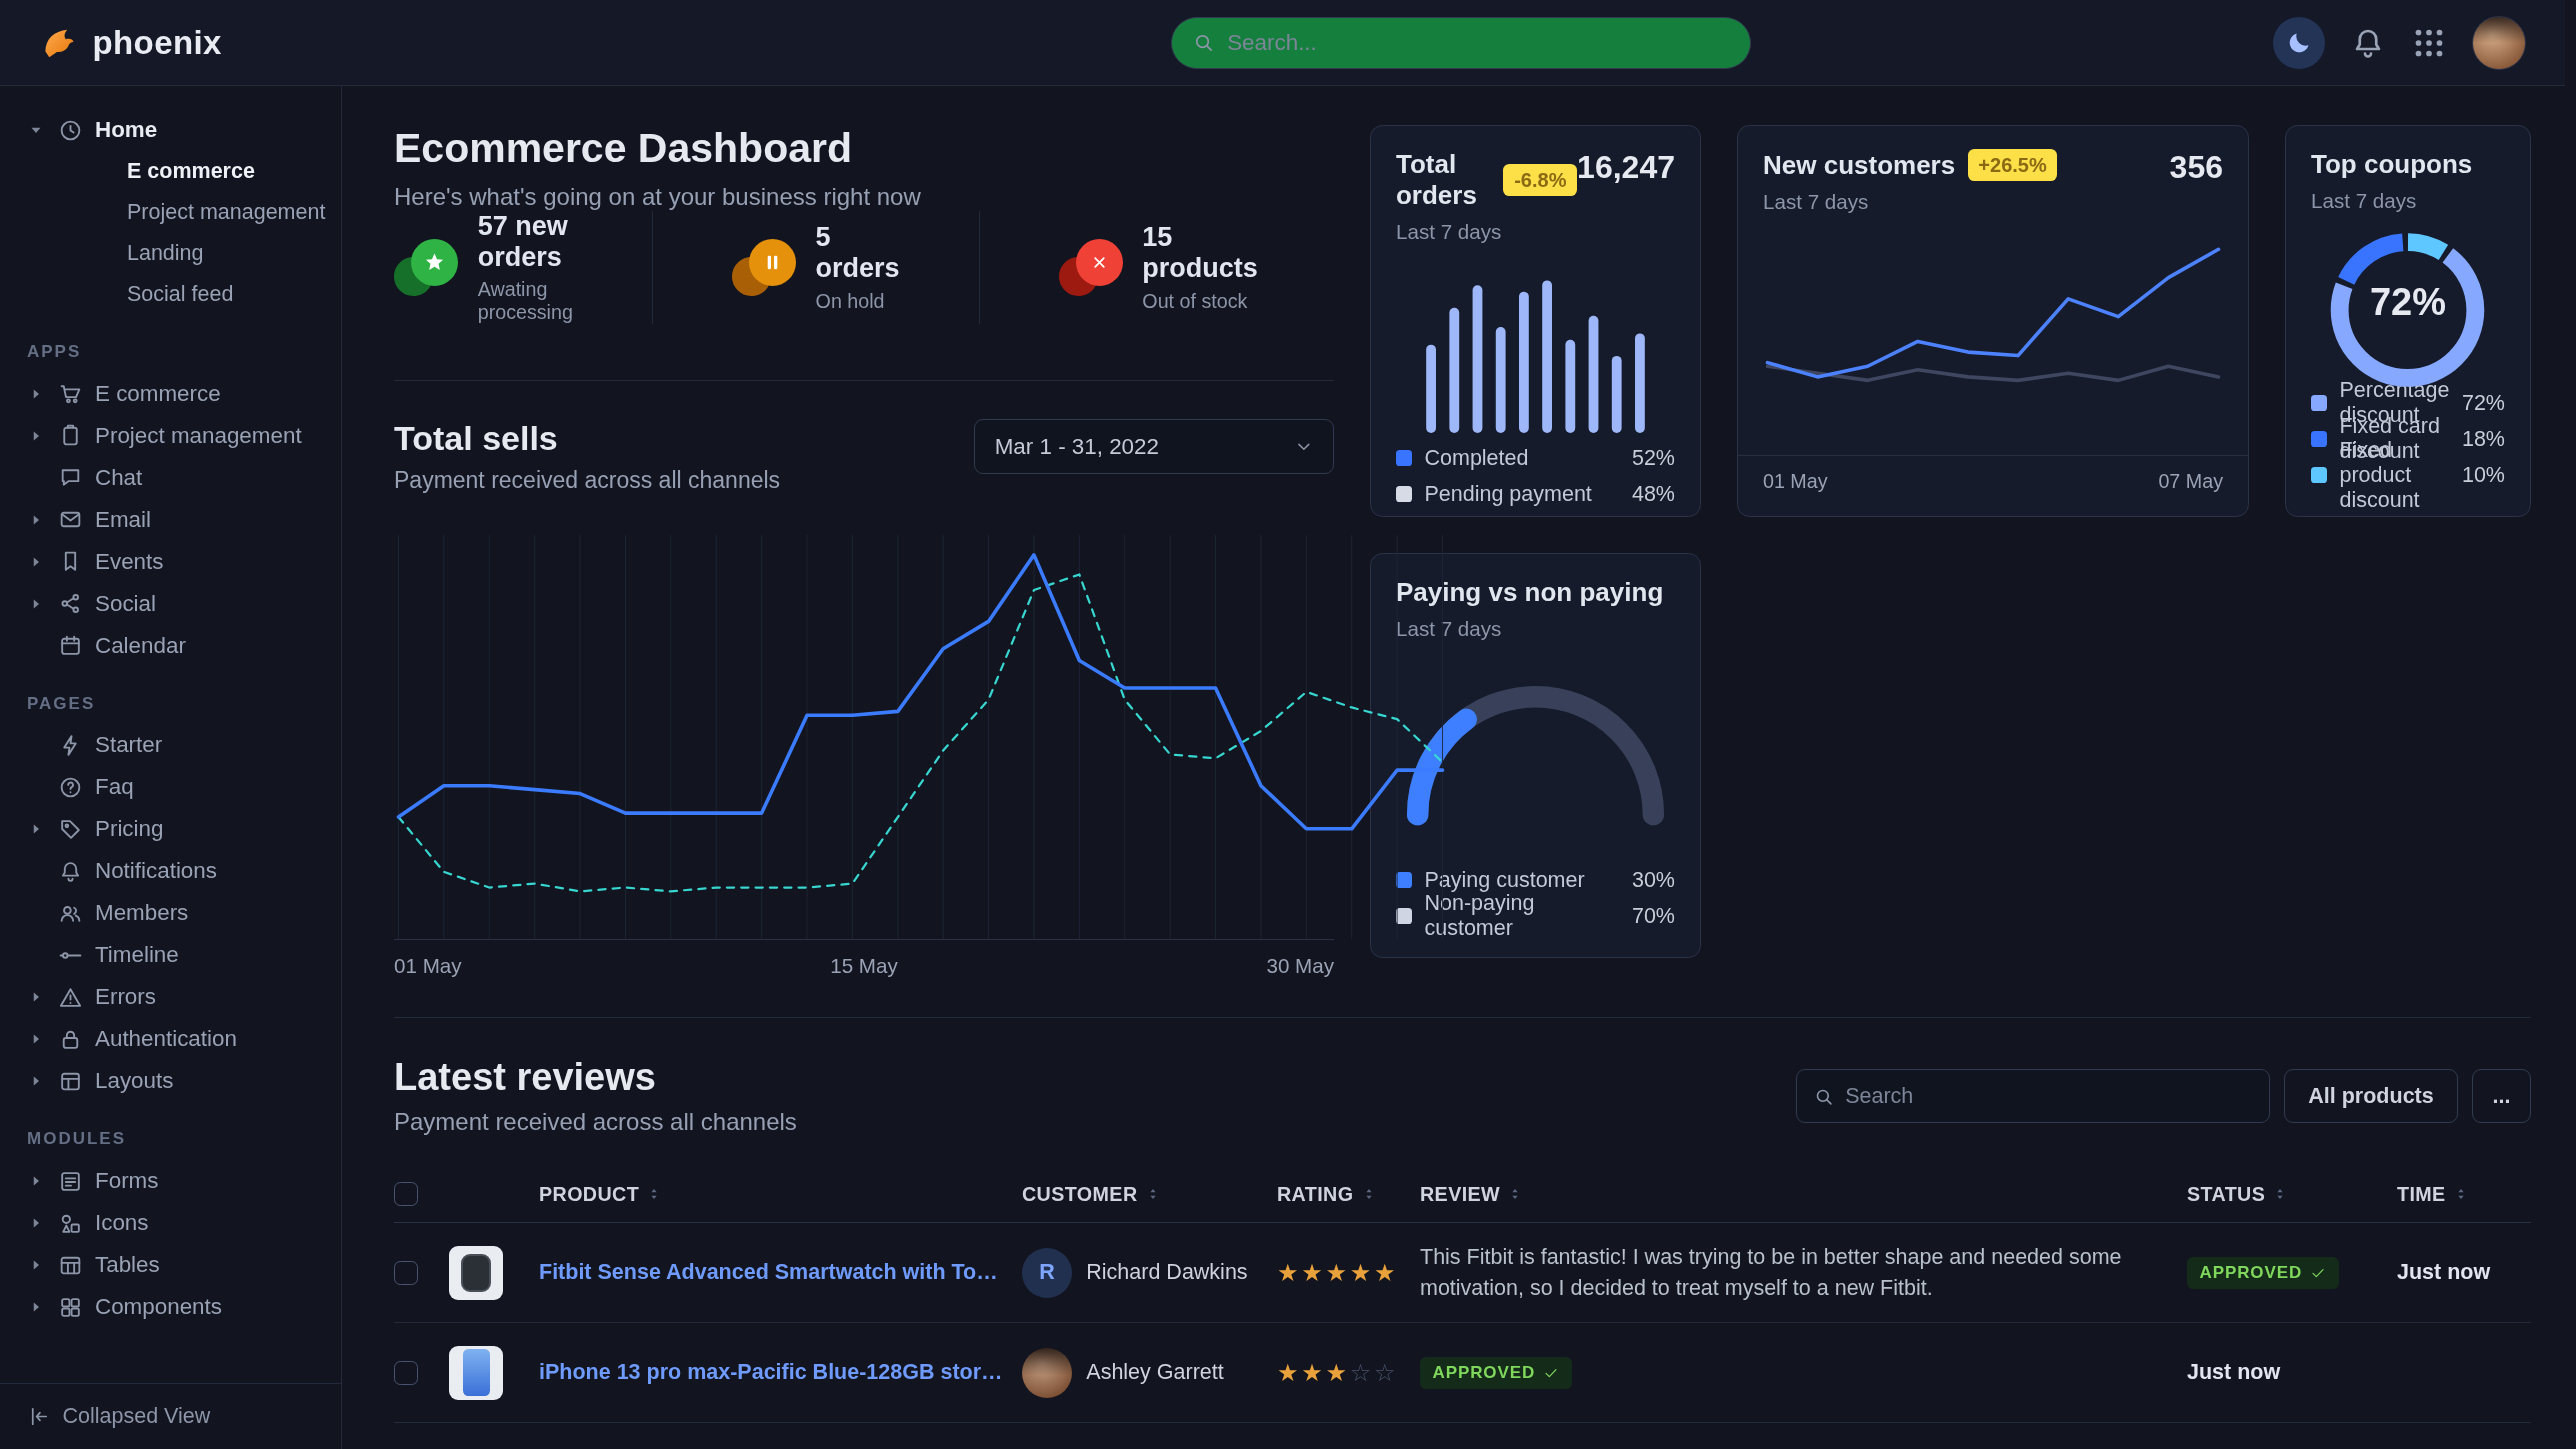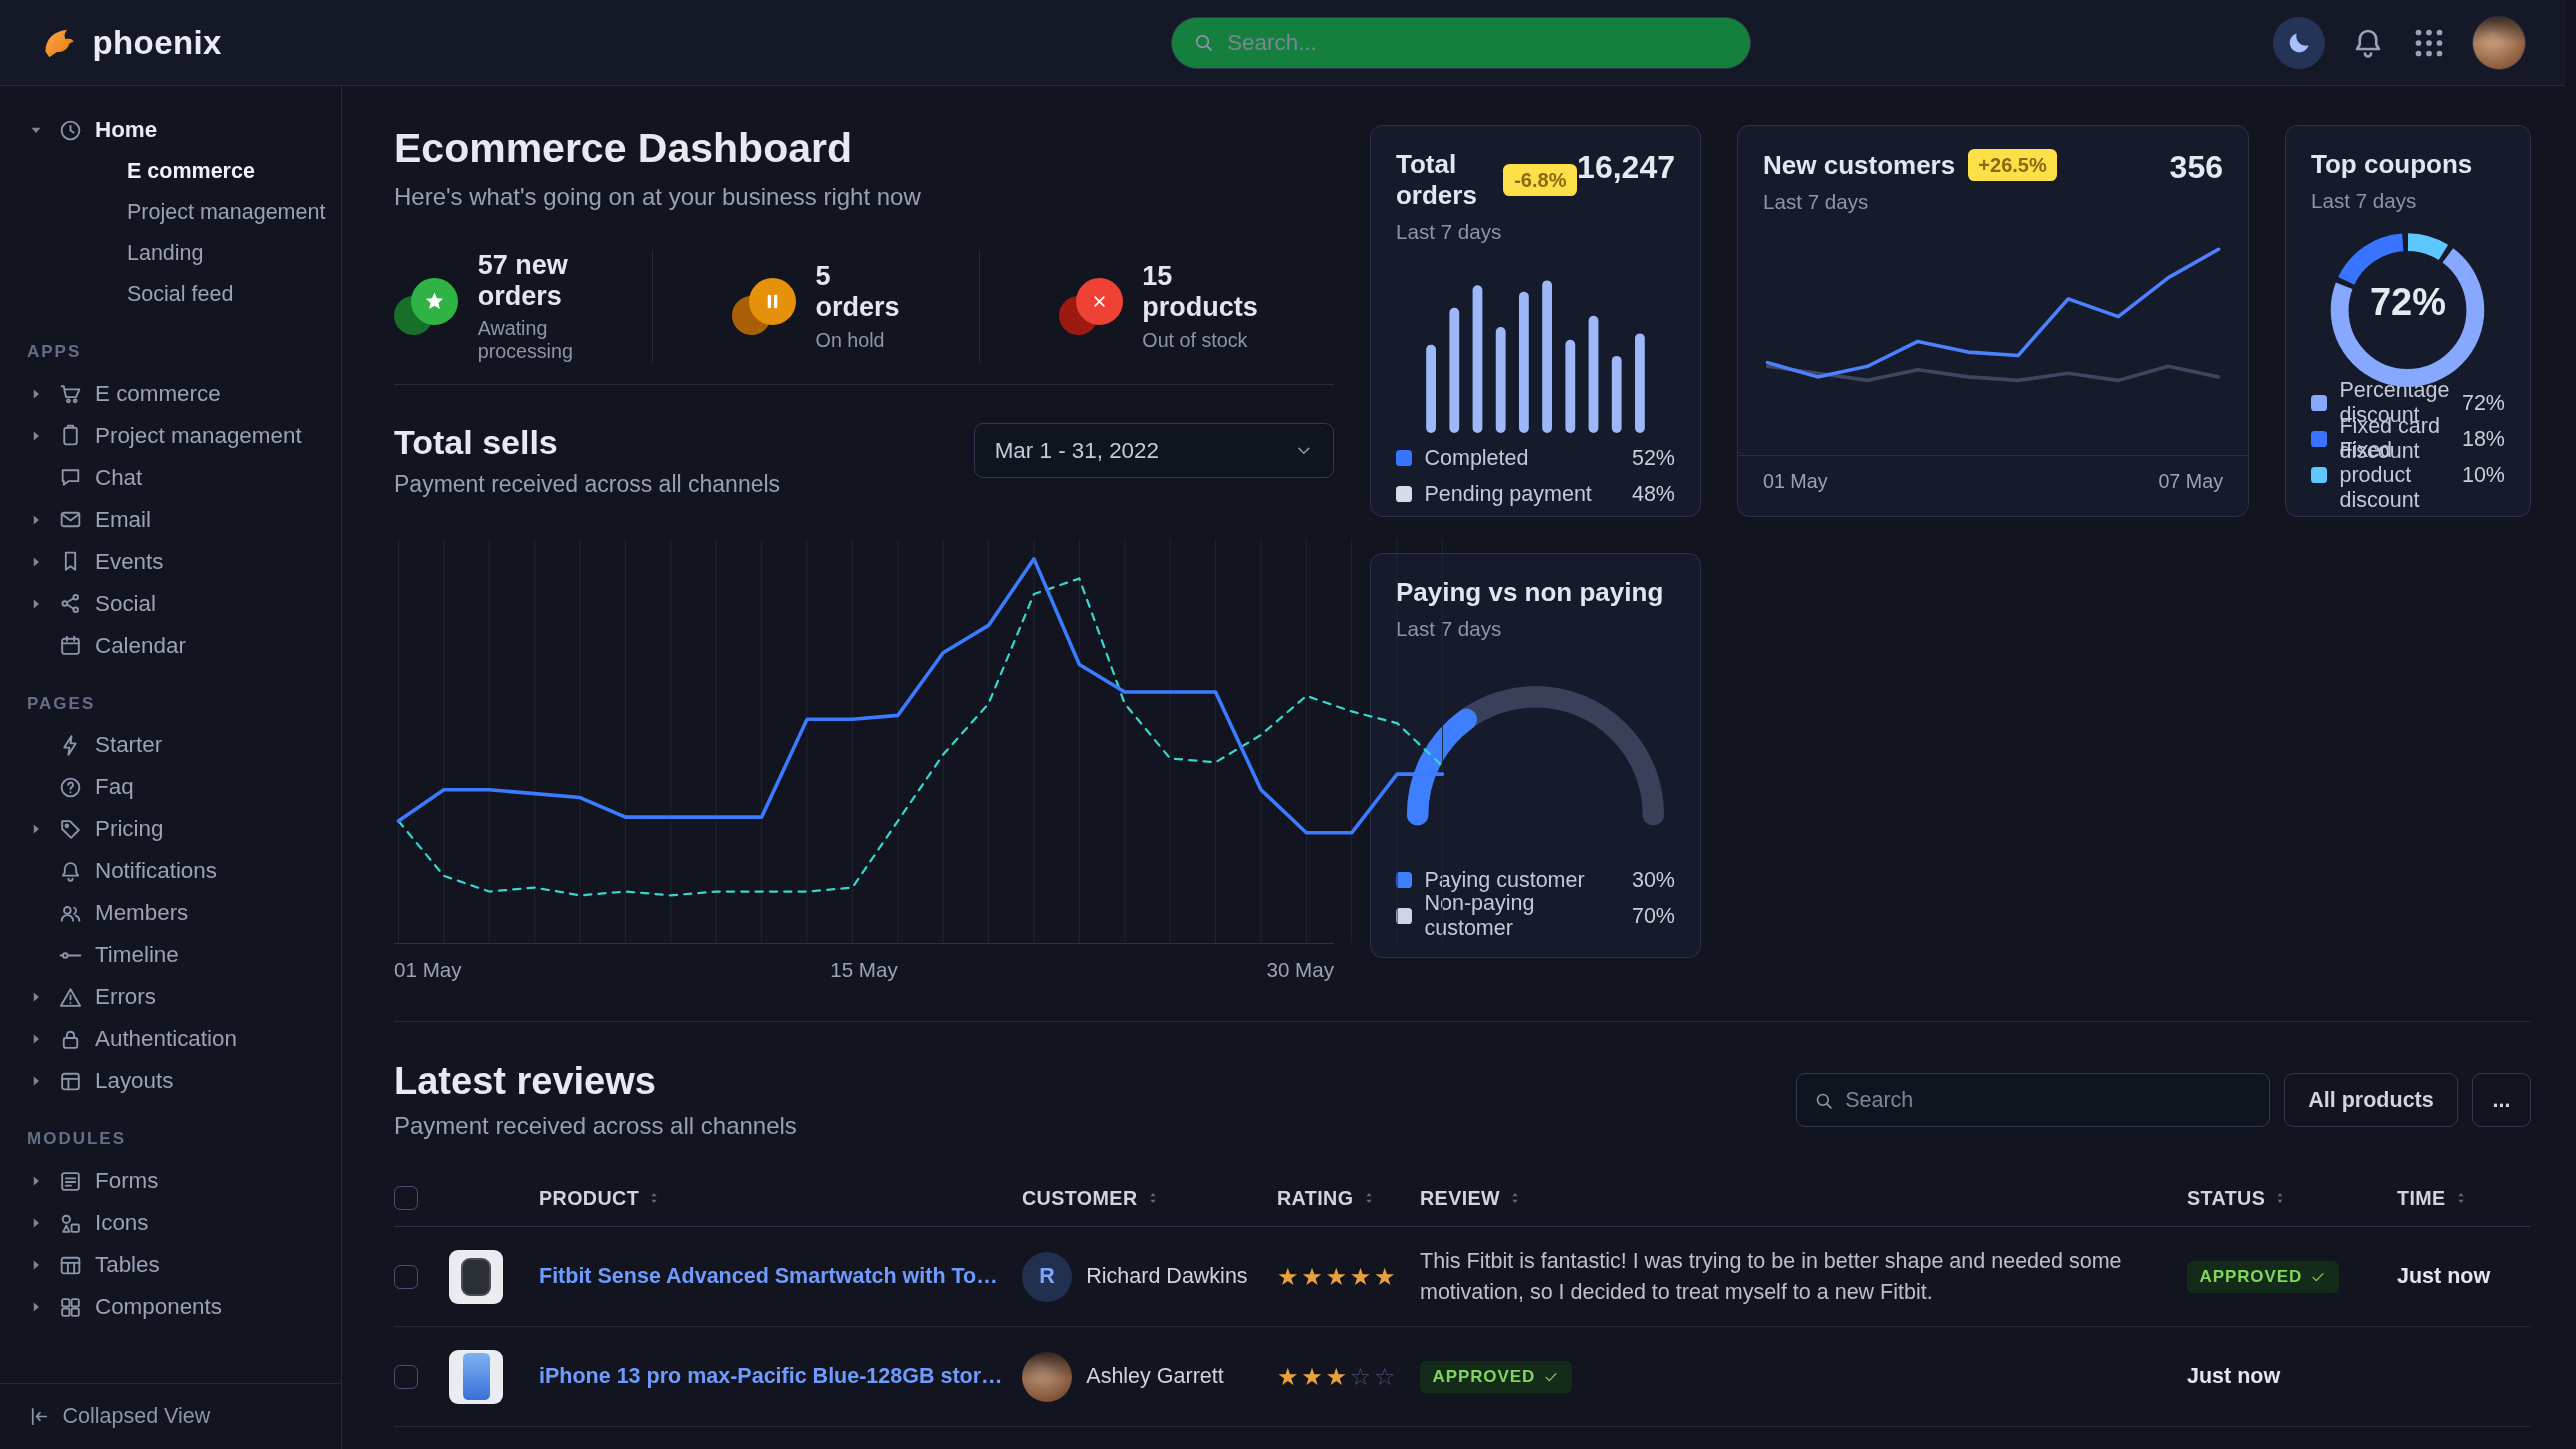--- a/index.html
+++ b/index.html
@@ -53,21 +53,21 @@
 
   
   .main{position:absolute;left:342px;top:86px;right:0;bottom:0;padding:39px 45px 0 52px;overflow:hidden}
   .dash-top{display:flex;gap:36px;border-bottom:0.9px solid var(--border-soft);padding-bottom:39px}
   .dash-left{flex:1;min-width:0}
   .dash-right{flex:0 0 1049px;display:grid;grid-template-columns:1fr 1fr 1fr;grid-template-rows:392px 405px;gap:36px}
 
   .page-title{font-size:41px;font-weight:700;color:#e6e9f0}
   .page-subtitle{margin-top:10.7px;font-size:24px;color:#98a0b4}
 
-  .stats-row{display:flex;margin-top:39px;padding-bottom:21px;border-bottom:0.9px solid var(--border-soft)}
+  .stats-row{display:flex;padding-bottom:56px;border-bottom:0.9px solid var(--border-soft)}
   .stat{display:flex;gap:19.7px;align-items:center;padding-right:79px}
   .stat + .stat{padding-left:79px;border-left:0.9px solid var(--border-soft)}
   .stat-blob{position:relative;width:64px;height:57px;flex:none}
   .stat-blob::before{content:"";position:absolute;left:0;bottom:0;width:39px;height:39px;
     border-radius:19.7px 7.2px 19.7px 19.7px;transform:rotate(-10deg);background:var(--blob-dark)}
   .stat-blob .ic{position:absolute;right:0;top:0;width:47px;height:47px;border-radius:50%;
     background:var(--blob-main);color:#fff;display:grid;place-items:center}
   .stat-blob .ic span{width:23px;height:23px;display:block}
   .stat-blob.green{--blob-main:#2fb344;--blob-dark:#17702a}
   .stat-blob.orange{--blob-main:#e5910c;--blob-dark:#a85f06}

